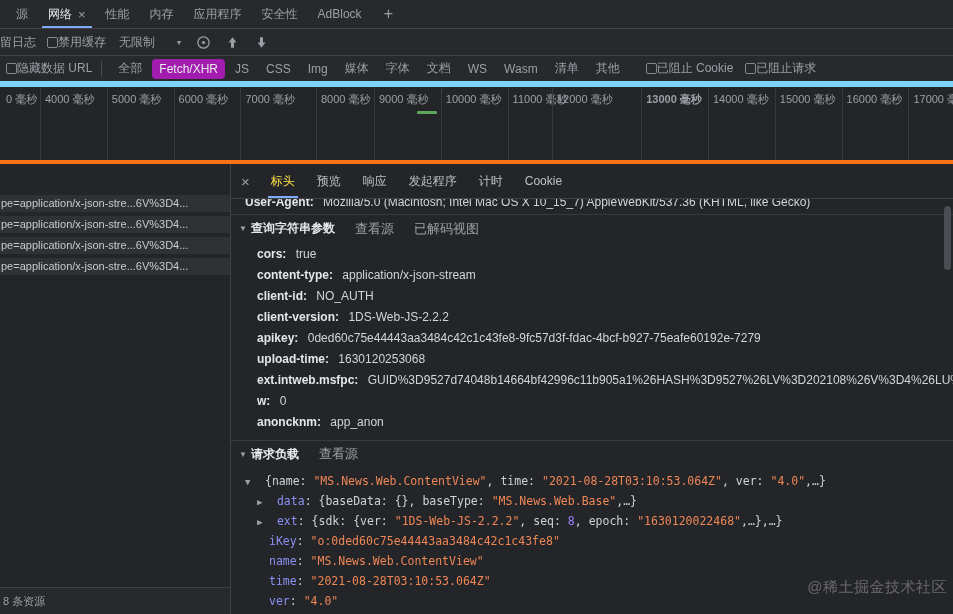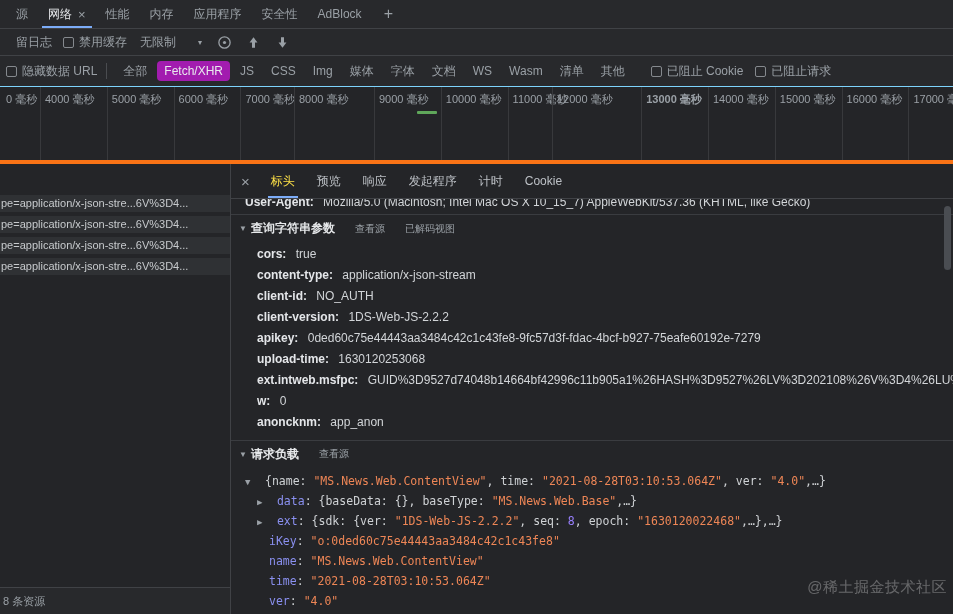--- a/index.html
+++ b/index.html
@@ -12,28 +12,28 @@
           display:flex;align-items:stretch;padding-left:6px}
   .tabs{display:flex}
   .mtab{display:flex;align-items:center;gap:6px;padding:0 10px;color:#9aa0a6;position:relative;cursor:default;white-space:nowrap}
   .mtab.sel{color:#e8eaed}
   .mtab.sel::after{content:"";position:absolute;left:4px;right:4px;bottom:0;height:2px;background:#7cacf8}
   .mtab .x{color:#9aa0a6;font-size:13px}
   .tab-add{display:flex;align-items:center;padding:0 12px;color:#9aa0a6;font-size:16px}
   
   .toolbar{height:27px;flex:0 0 27px;background:#28292c;border-bottom:1px solid #404246;
            display:flex;align-items:center;gap:11px}
-  .cutlabel{color:#9aa0a6;margin-left:16px}
-  .cb{display:flex;align-items:center;gap:5px;color:#9aa0a6;white-space:nowrap}
+  .cutlabel{color:#9aa0a6;margin-left:0}
+  .cb{display:flex;align-items:center;color:#9aa0a6;white-space:nowrap}
   .box{width:11px;height:11px;border:1px solid #85898e;border-radius:2px;flex:0 0 auto}
   .throttle{display:flex;align-items:center;gap:22px;color:#9aa0a6;padding:0 2px}
   .caret{font-size:8px;color:#9aa0a6}
   .ticon{display:flex;align-items:center;justify-content:center;width:18px;height:18px}
   
-  .filterbar{height:31px;flex:0 0 31px;background:#28292c;border-bottom:1px solid #7dd3fc;
+  .filterbar{height:31px;flex:0 0 31px;background:#28292c;border-bottom:6px solid #7dd3fc;
              display:flex;align-items:center;gap:9px;padding:0 6px}
   .fblabel{color:#9aa0a6;white-space:nowrap}
   .vsep{width:1px;height:16px;background:#4a4c50}
   .pills{display:flex;align-items:center;gap:3px}
   .pill{padding:3px 7px;border-radius:4px;color:#9aa0a6;white-space:nowrap}
   .pill.sel{background:#a21caf;color:#e8eaed}
   .fb-right{display:flex;align-items:center;gap:12px;margin-left:10px}
   
   .overview{position:relative;height:77px;flex:0 0 77px;border-bottom:4px solid #f97316;
             background:#242528;overflow:hidden}
@@ -59,21 +59,21 @@
   .dtab.sel{color:#fde047}
   .dtab.sel::after{content:"";position:absolute;left:8px;right:8px;bottom:0;height:2px;background:#7cacf8}
   
   .dcontent{flex:1;overflow:hidden;position:relative}
   .ua-clip{height:16px;overflow:hidden;border-bottom:1px solid #3a3c40;padding-left:14px;white-space:nowrap}
   .ua-inner{display:block;margin-top:-6px;line-height:18px}
   .sechead{display:flex;align-items:center;height:27px;padding-left:8px}
   .sechead.bt{border-top:1px solid #3a3c40;margin-top:7px}
   .tri{color:#9aa0a6;font-size:8px;width:12px;text-align:left}
   .sectitle{font-weight:bold;color:#e6e8ea}
-  .seclink{color:#9aa0a6;font-size:10px;margin-left:20px}
+  .seclink{color:#9aa0a6;font-size:13px;margin-left:20px}
   .params{padding:2px 0 0}
   .param{padding-left:26px;height:21px;line-height:21px;white-space:nowrap;overflow:hidden}
   .pkey{font-weight:bold;color:#e4e6e9;margin-right:6px}
   .pval{color:#d2d5d8}
   .payload{font-family:"DejaVu Sans Mono","Liberation Mono",monospace;font-size:11.5px;padding-top:4px}
   .prow{height:20px;line-height:20px;white-space:nowrap;overflow:hidden}
   .parrow{display:inline-block;width:13px;color:#9aa0a6;font-size:9px}
   .seg-p{color:#cfd2d5}
   .seg-pk{color:#cfd2d5}
   .seg-k{color:#8a90f0}
@@ -191,21 +191,21 @@
   </div>
       <div class="tick" style="left: 106.8px;">
     <span class="tl">5000 毫秒</span>
   </div>
       <div class="tick" style="left: 173.6px;">
     <span class="tl">6000 毫秒</span>
   </div>
       <div class="tick" style="left: 240.4px;">
     <span class="tl">7000 毫秒</span>
   </div>
-      <div class="tick" style="left: 294px;">
+      <div class="tick" style="left: 316px;">
     <span class="tl">8000 毫秒</span>
   </div>
       <div class="tick" style="left: 374px;">
     <span class="tl">9000 毫秒</span>
   </div>
       <div class="tick" style="left: 440.8px;">
     <span class="tl">10000 毫秒</span>
   </div>
       <div class="tick" style="left: 507.6px;">
     <span class="tl">11000 毫秒</span>

